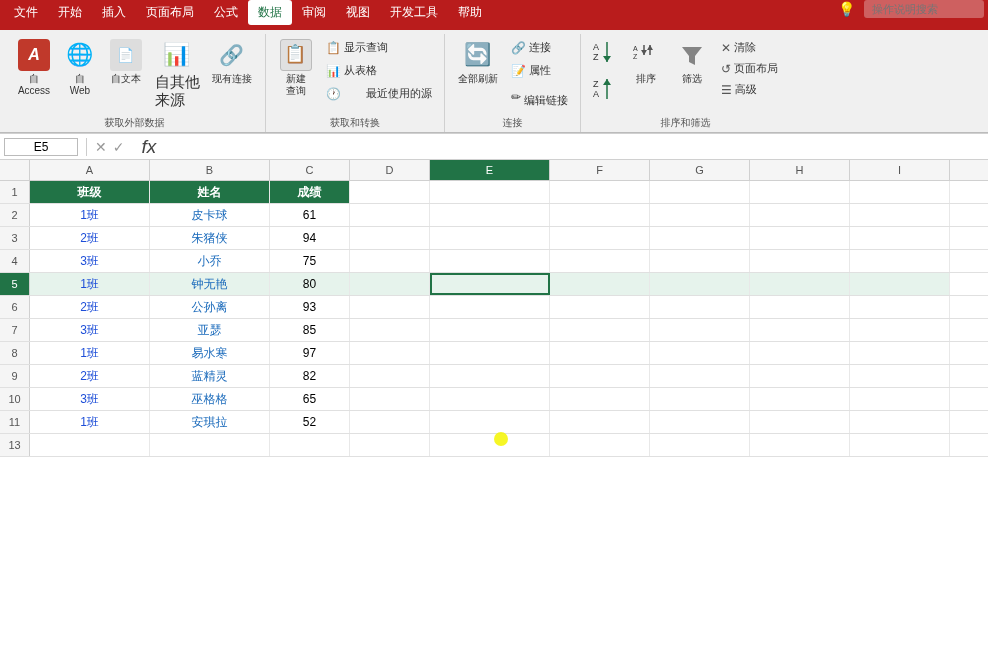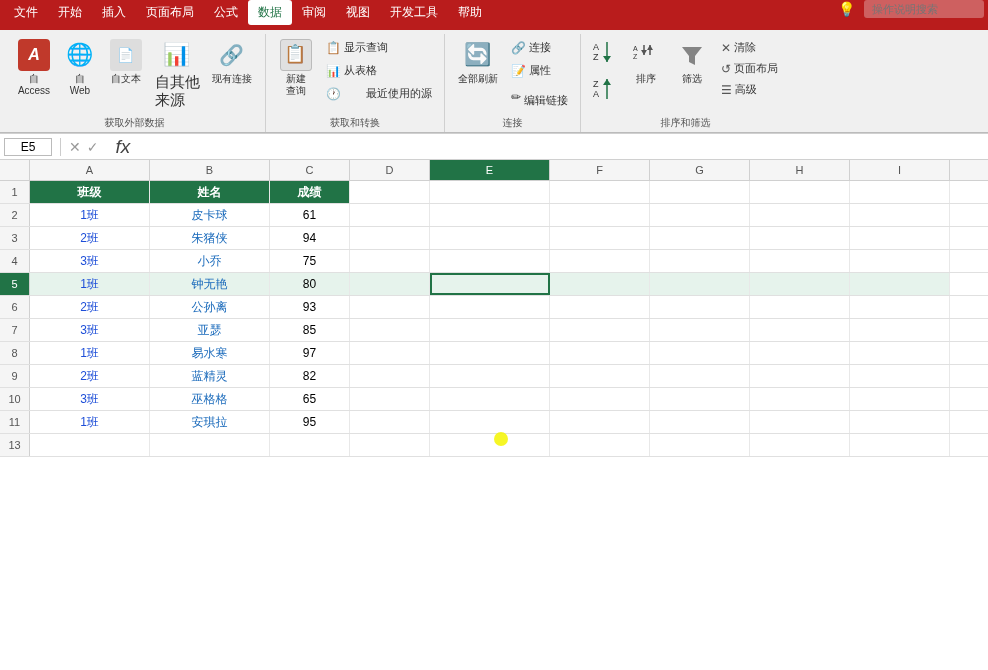--- a/index.html
+++ b/index.html
@@ -418,21 +418,21 @@
             <span style="font-size:11px;">高级</span>
           </div>
         </div>
       </div>
       <div class="ribbon-group-label">排序和筛选</div>
     </div>
   </div>
 </div>
 
 <div class="formula-bar">
-  <input class="name-box" value="E5" readonly="" style="border: 1px solid rgb(187, 187, 187); background: white; font-size: 12px; padding: 1px 4px; width: 48px;">
+  <input class="name-box" value="E5" readonly="" style="border: 1px solid rgb(187, 187, 187); background: white; font-size: 12px; padding: 1px 4px; width: 74px;">
   <div class="formula-bar-separator"></div>
   <div class="formula-bar-icons">
     <span style="color:#999; cursor:pointer; font-size:14px;">✕</span>
     <span style="color:#999; cursor:pointer; font-size:14px;">✓</span>
     <span class="fx-label">fx</span>
   </div>
   <input class="formula-input" value="" style="border: none; outline: none; flex: 1 1 0%; font-size: 12px; padding: 0px 6px;">
 </div>
 
 <div class="spreadsheet-container">
@@ -579,21 +579,21 @@
       <div class="sheet-cell col-f"></div>
       <div class="sheet-cell col-g"></div>
       <div class="sheet-cell col-h"></div>
       <div class="sheet-cell col-i"></div>
     </div>
 
     <div class="sheet-row">
       <div class="row-number">11</div>
       <div class="sheet-cell col-a data-cell-a">1班</div>
       <div class="sheet-cell col-b data-cell-b">安琪拉</div>
-      <div class="sheet-cell col-c">95</div>
+      <div class="sheet-cell col-c">52</div>
       <div class="sheet-cell col-d"></div>
       <div class="sheet-cell col-e"></div>
       <div class="sheet-cell col-f"></div>
       <div class="sheet-cell col-g"></div>
       <div class="sheet-cell col-h"></div>
       <div class="sheet-cell col-i"></div>
     </div>
 
 
     <div class="sheet-row">

